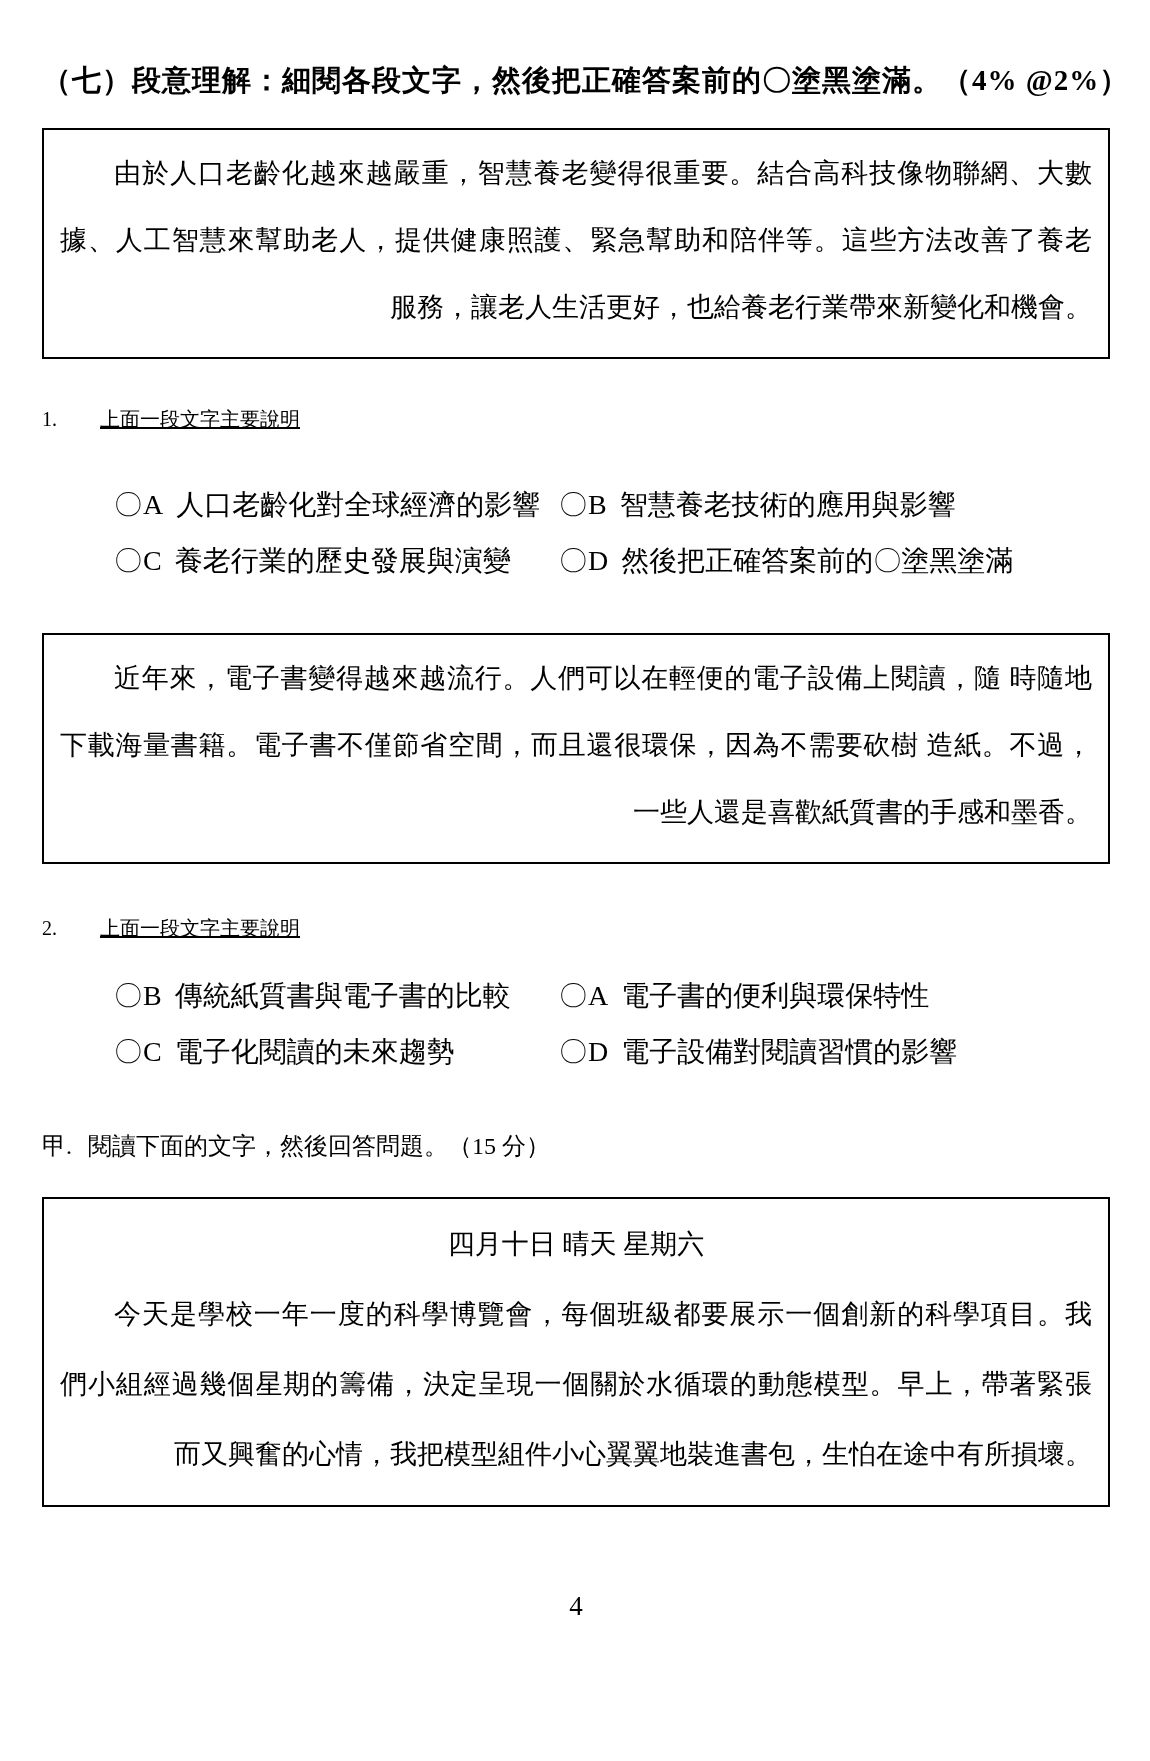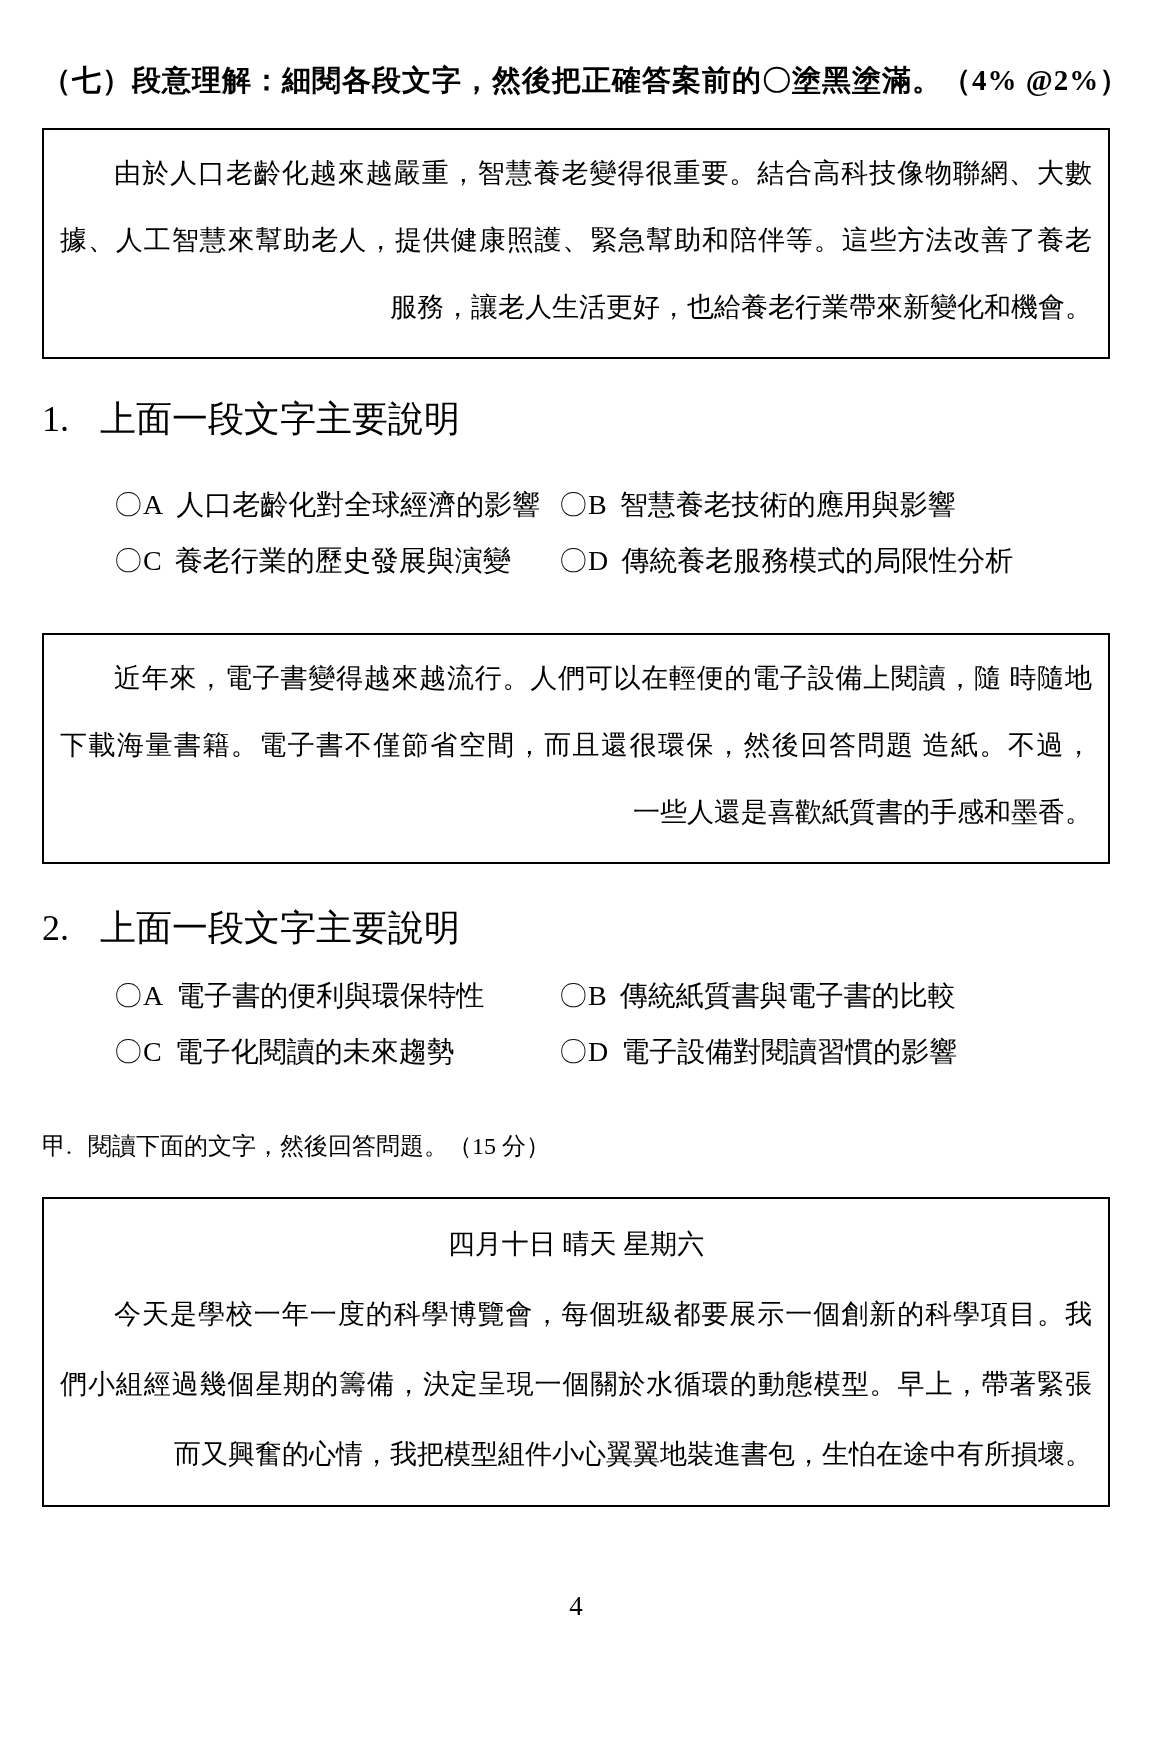--- a/index.html
+++ b/index.html
@@ -45,23 +45,24 @@
   .box2 { margin-top: 52px; }
   .box3 { margin-top: 33px; }
   .box3 .pline { line-height: 70px; }
   .box-title {
     font-size: 27px;
     line-height: 70px;
     text-align: center;
     white-space: nowrap;
   }
   .question {
-    font-size: 36px;
+    font-size: 20px;
     line-height: 40px;
     white-space: nowrap;
+    text-decoration: underline;
   }
   .q1 { margin-top: 40px; }
   .q2 { margin-top: 44px; }
   .qnum {
     display: inline-block;
     width: 58px;
   }
   .options {
     display: grid;
     grid-template-columns: 445px 1fr;
@@ -123,40 +124,40 @@
     <div class="option">
       <span class="bubble">〇</span><span class="opt-letter">A</span><span class="opt-text">人口老齡化對全球經濟的影響</span>
     </div>
     <div class="option">
       <span class="bubble">〇</span><span class="opt-letter">B</span><span class="opt-text">智慧養老技術的應用與影響</span>
     </div>
     <div class="option">
       <span class="bubble">〇</span><span class="opt-letter">C</span><span class="opt-text">養老行業的歷史發展與演變</span>
     </div>
     <div class="option">
-      <span class="bubble">〇</span><span class="opt-letter">D</span><span class="opt-text">傳統養老服務模式的局限性分析</span>
+      <span class="bubble">〇</span><span class="opt-letter">D</span><span class="opt-text">然後把正確答案前的〇塗黑塗滿</span>
     </div>
   </div>
 
   <div class="passage-box box2">
     <div class="pline indent jfull">近年來，電子書變得越來越流行。人們可以在輕便的電子設備上閱讀，隨 時隨地</div>
-    <div class="pline jfull">下載海量書籍。電子書不僅節省空間，而且還很環保，然後回答問題 造紙。不過，</div>
+    <div class="pline jfull">下載海量書籍。電子書不僅節省空間，而且還很環保，因為不需要砍樹 造紙。不過，</div>
     <div class="pline">一些人還是喜歡紙質書的手感和墨香。</div>
   </div>
 
   <div class="question q2">
     <span class="qnum">2.</span><span class="qstem">上面一段文字主要說明</span>
   </div>
 
   <div class="options opts2">
     <div class="option">
-      <span class="bubble">〇</span><span class="opt-letter">A</span><span class="opt-text">電子書的便利與環保特性</span>
+      <span class="bubble">〇</span><span class="opt-letter">B</span><span class="opt-text">傳統紙質書與電子書的比較</span>
     </div>
     <div class="option">
-      <span class="bubble">〇</span><span class="opt-letter">B</span><span class="opt-text">傳統紙質書與電子書的比較</span>
+      <span class="bubble">〇</span><span class="opt-letter">A</span><span class="opt-text">電子書的便利與環保特性</span>
     </div>
     <div class="option">
       <span class="bubble">〇</span><span class="opt-letter">C</span><span class="opt-text">電子化閱讀的未來趨勢</span>
     </div>
     <div class="option">
       <span class="bubble">〇</span><span class="opt-letter">D</span><span class="opt-text">電子設備對閱讀習慣的影響</span>
     </div>
   </div>
 
 

